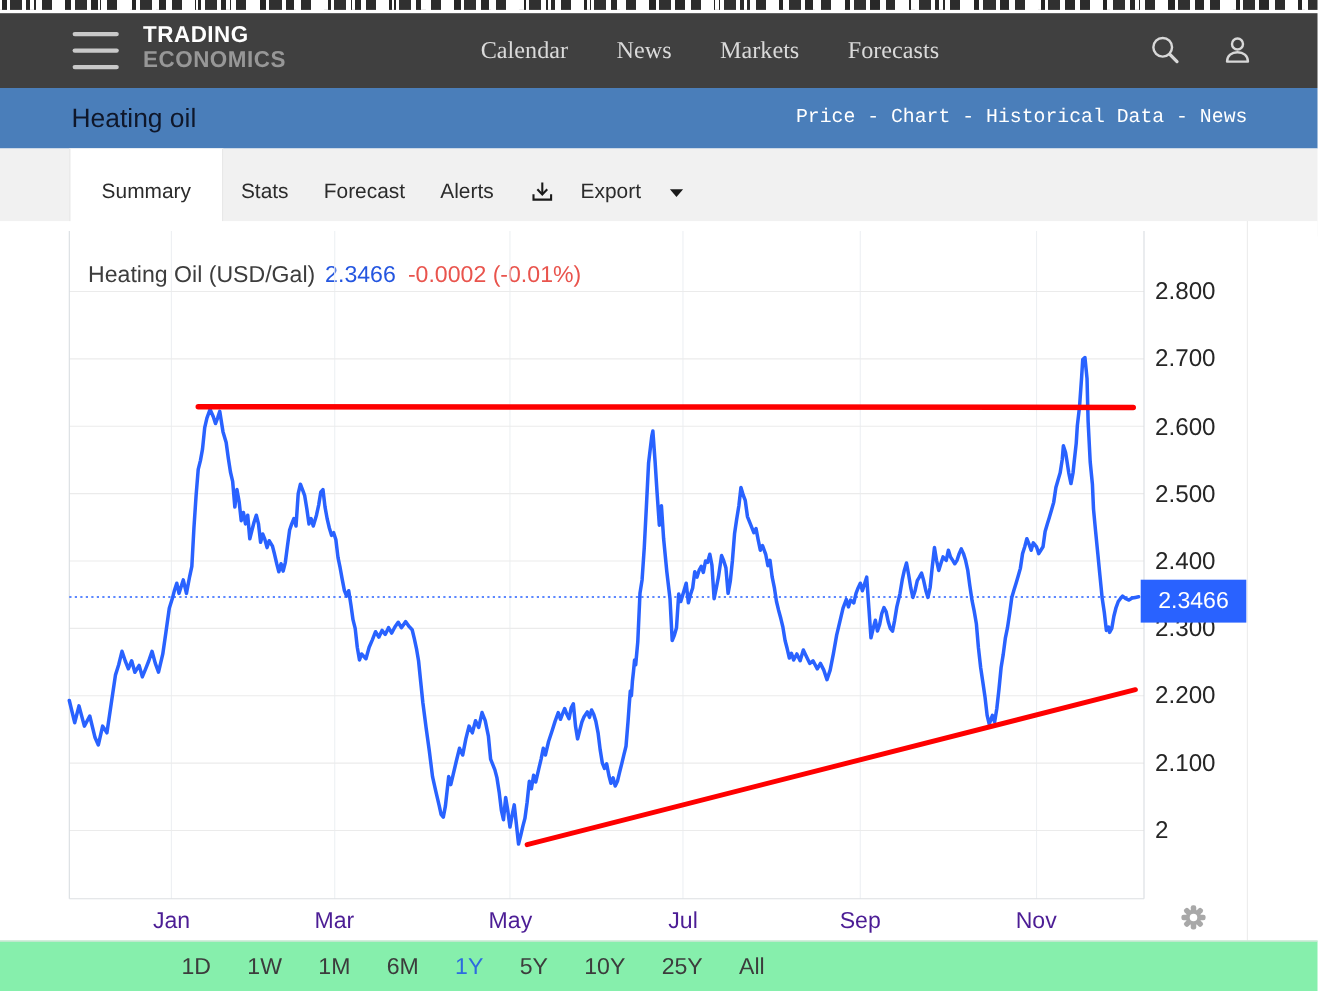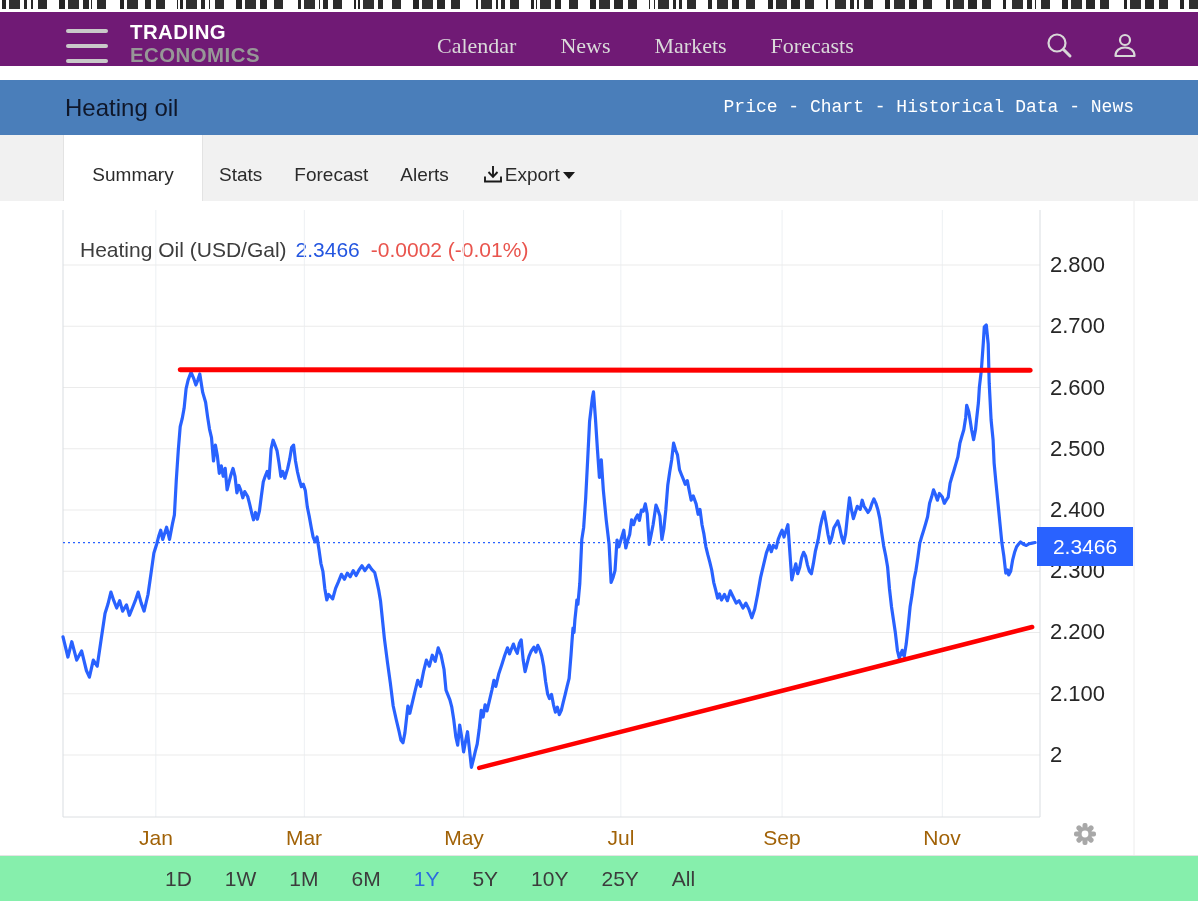--- a/index.html
+++ b/index.html
@@ -8,52 +8,52 @@
 
   
   .ticker-strip{position:absolute;top:0;left:0;width:100%;height:12px;background:#fff;}
   .ticker-pattern{height:9px;width:100%;
     background-image:
       repeating-linear-gradient(90deg,#fff 0 2px,transparent 2px 27px,#fff 27px 31px,transparent 31px 53px,#fff 53px 56px,transparent 56px 89px),
       repeating-linear-gradient(90deg,#252525 0 6px,transparent 6px 9px,#303030 9px 20px,transparent 20px 24px,#282828 24px 33px,transparent 33px 38px,#2c2c2c 38px 47px,transparent 47px 59px);
   }
 
   
-  .navbar{position:absolute;top:12px;left:0;width:100%;height:54px;background:#701a75;}
+  .navbar{position:absolute;top:12px;left:0;width:100%;height:68px;background:#404040;}
   .hamburger{position:absolute;left:66px;top:17px;width:42px;height:34px;display:flex;flex-direction:column;justify-content:space-between;cursor:pointer;}
   .hamburger span{display:block;height:4px;background:#c9c9c9;border-radius:2px;}
   .logo{position:absolute;left:130px;top:9px;line-height:1;transform:scaleX(.97);transform-origin:left top;cursor:pointer;}
   .logo-line1{font-size:21px;font-weight:bold;color:#ffffff;letter-spacing:.5px;}
   .logo-line2{font-size:21px;font-weight:bold;color:#979797;letter-spacing:.5px;margin-top:2px;}
   .nav-links{position:absolute;left:437px;top:0;height:68px;display:flex;align-items:center;gap:44px;}
   .nav-links a{color:#dadada;font-size:22px;text-decoration:none;cursor:pointer;font-family:Liberation Serif, serif;}
   .nav-icons{position:absolute;right:58px;top:0;height:68px;display:flex;align-items:center;gap:36px;}
   .nav-icons svg{display:block;cursor:pointer;}
 
   
   .banner{position:absolute;top:80px;left:0;width:100%;height:55px;background:#4a7eba;}
   .banner h1{position:absolute;left:65px;top:0;margin:0;line-height:55px;font-size:24px;font-weight:400;color:#0f172a;}
   .breadcrumb{position:absolute;right:64px;top:0;line-height:55px;font-size:18px;color:#ffffff;cursor:pointer;font-family:Liberation Mono, monospace;}
 
   
   .tabbar{position:absolute;top:135px;left:0;width:100%;height:80px;background:#f1f1f1;display:flex;align-items:stretch;padding-left:63px;box-sizing:border-box;}
   .tab{display:flex;align-items:center;justify-content:center;font-size:19px;color:#2b2b2b;padding:0 16px;cursor:pointer;white-space:nowrap;}
   .tab.active{background:#fff;width:106px;border-left:1px solid #e3e3e3;border-right:1px solid #e3e3e3;}
-  .tab.export{gap:0;text-align:center;}
+  .tab.export{gap:23px;text-align:center;}
   .caret{width:0;height:0;border-left:6px solid transparent;border-right:6px solid transparent;border-top:7px solid #1a1a1a;margin-left:3px;}
 
   
   .content{position:absolute;top:201px;left:0;width:100%;height:654px;background:#fff;}
   .chart-title{position:absolute;left:80px;top:37px;font-size:21px;white-space:nowrap;}
   .t-name{color:#3d3d3d;}
   .t-price{color:#2456e0;margin-left:9px;}
   .t-change{color:#e9544d;margin-left:11px;}
   #plot{position:absolute;left:0;top:-201px;}
   .ytick{position:absolute;left:1050px;width:84px;height:26px;line-height:26px;font-size:22px;color:#262626;text-align:left;}
-  .xtick{position:absolute;top:623px;width:60px;height:28px;line-height:28px;font-size:21px;color:#a16207;text-align:center;}
+  .xtick{position:absolute;top:623px;width:60px;height:28px;line-height:28px;font-size:21px;color:#4c1d95;text-align:center;}
   .price-badge{position:absolute;left:1037px;top:326px;width:96px;height:39px;background:#2962ff;color:#fff;font-size:21px;line-height:39px;text-align:center;}
   .gear{position:absolute;left:1070px;top:618px;cursor:pointer;}
 
   
   .rangebar{position:absolute;top:855px;left:0;width:100%;height:46px;background:#86efac;border-top:1px solid #e4e4e4;box-sizing:border-box;display:flex;align-items:center;padding-left:165px;gap:33px;}
   .range-btn{font-size:21px;color:#3c3c3c;cursor:pointer;}
   .range-btn.active{color:#2d6bdf;}
 </style>
 </head>
 <body>

